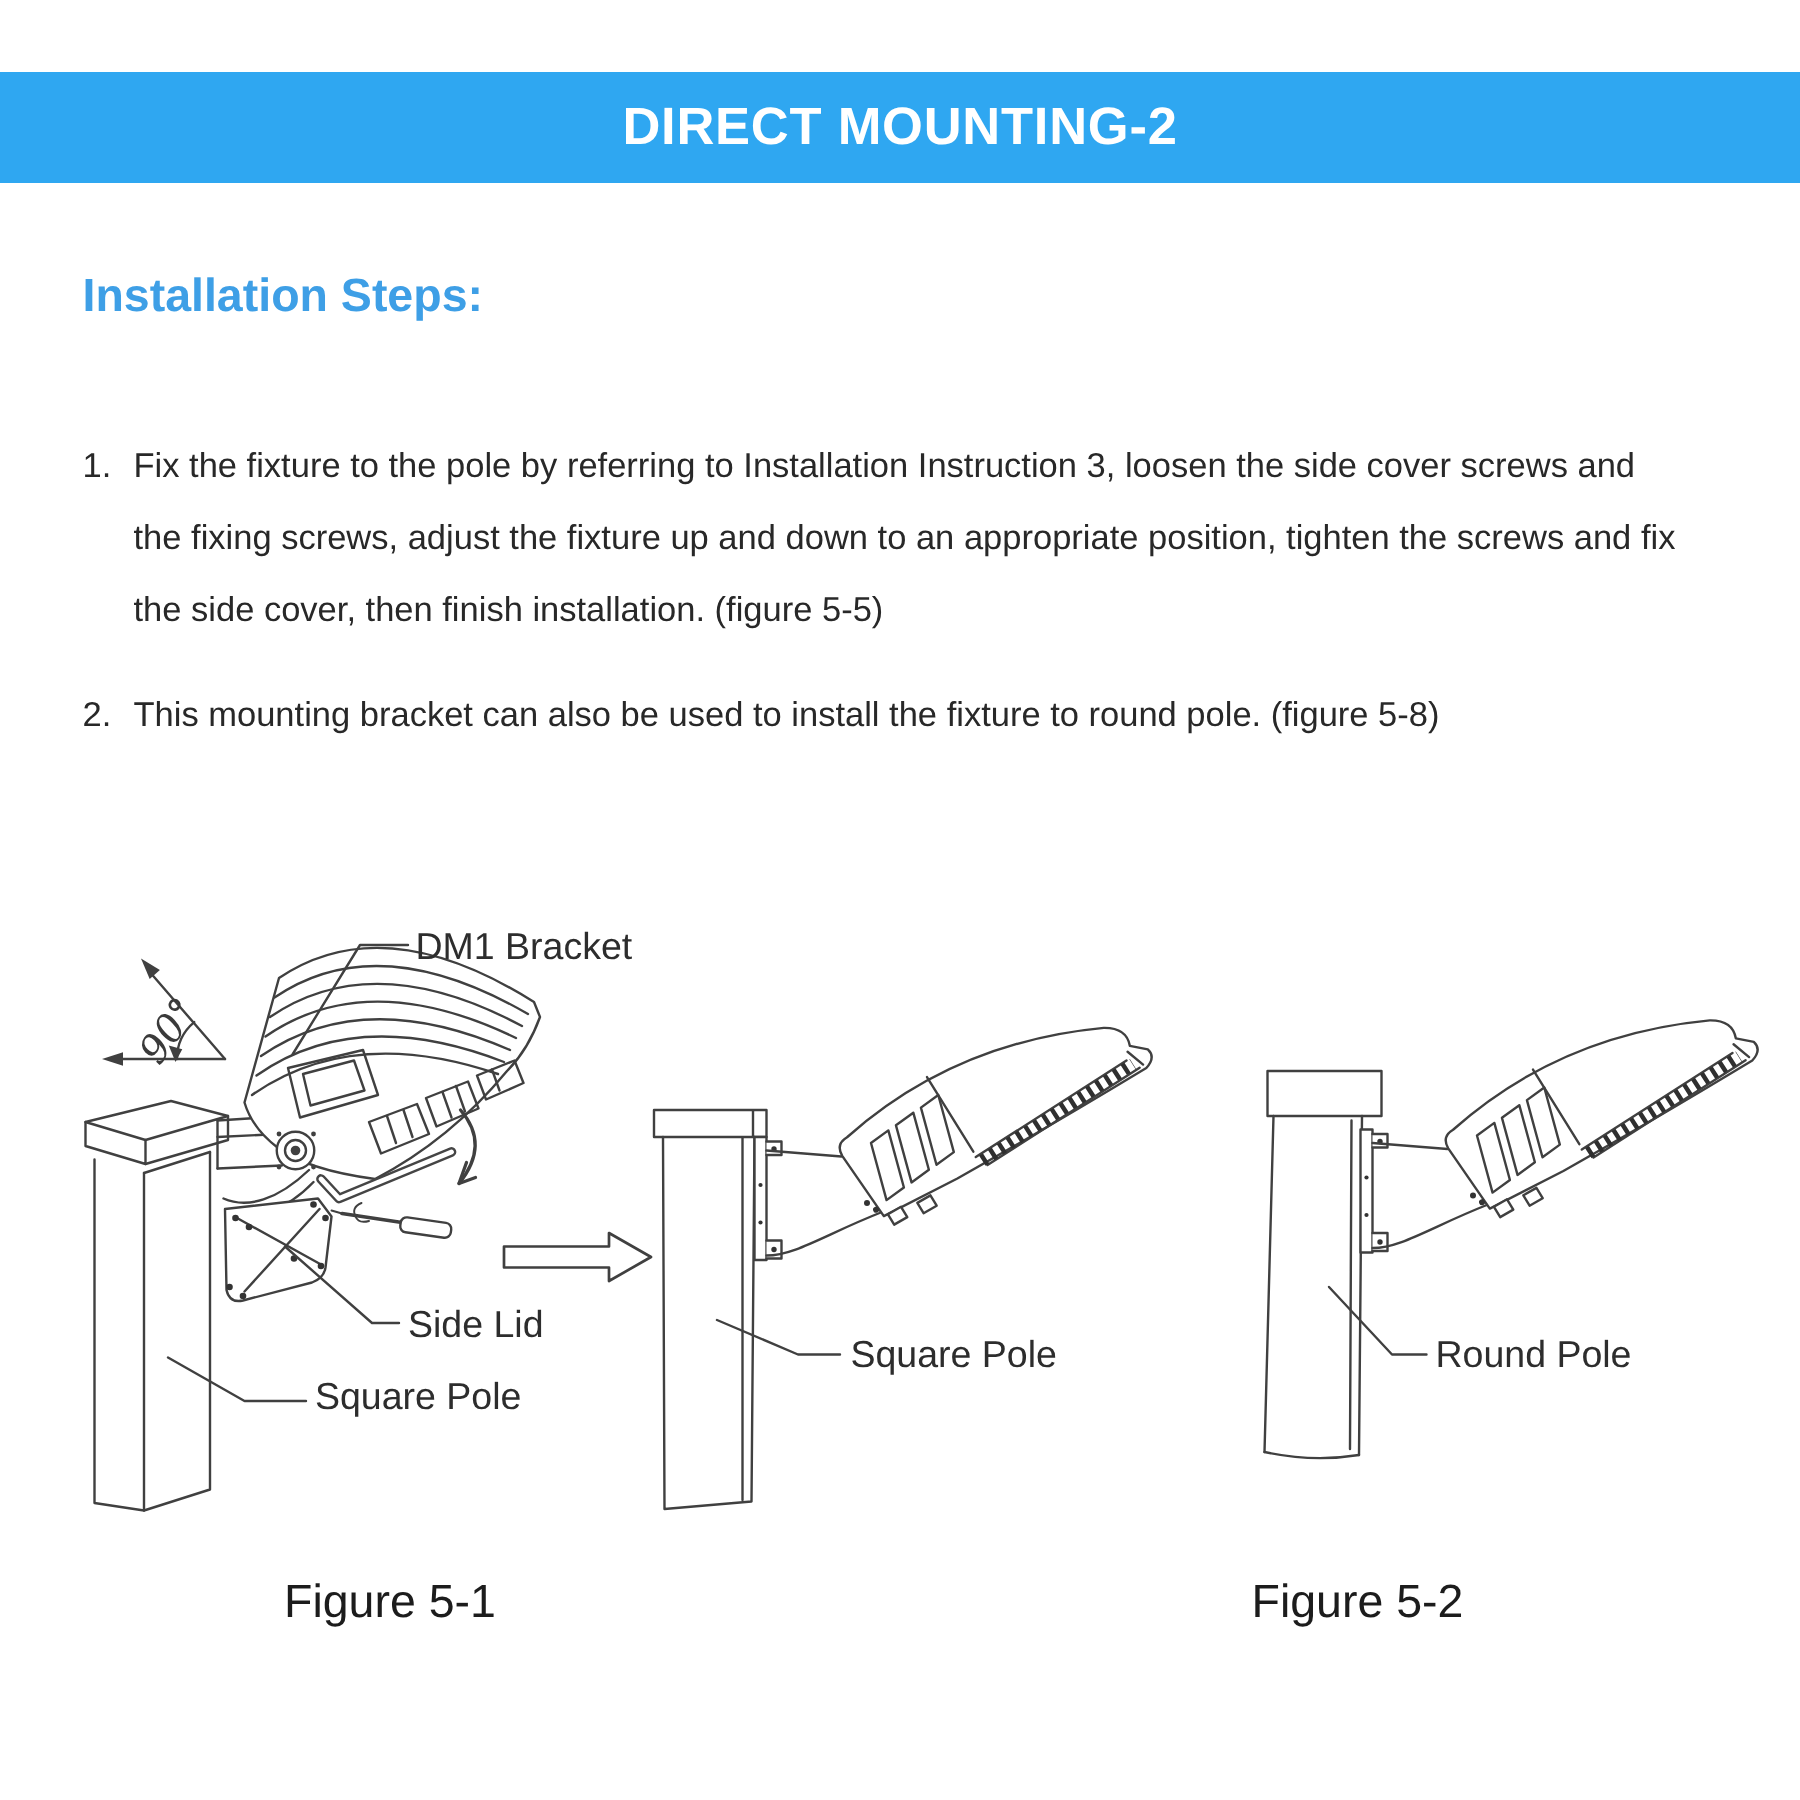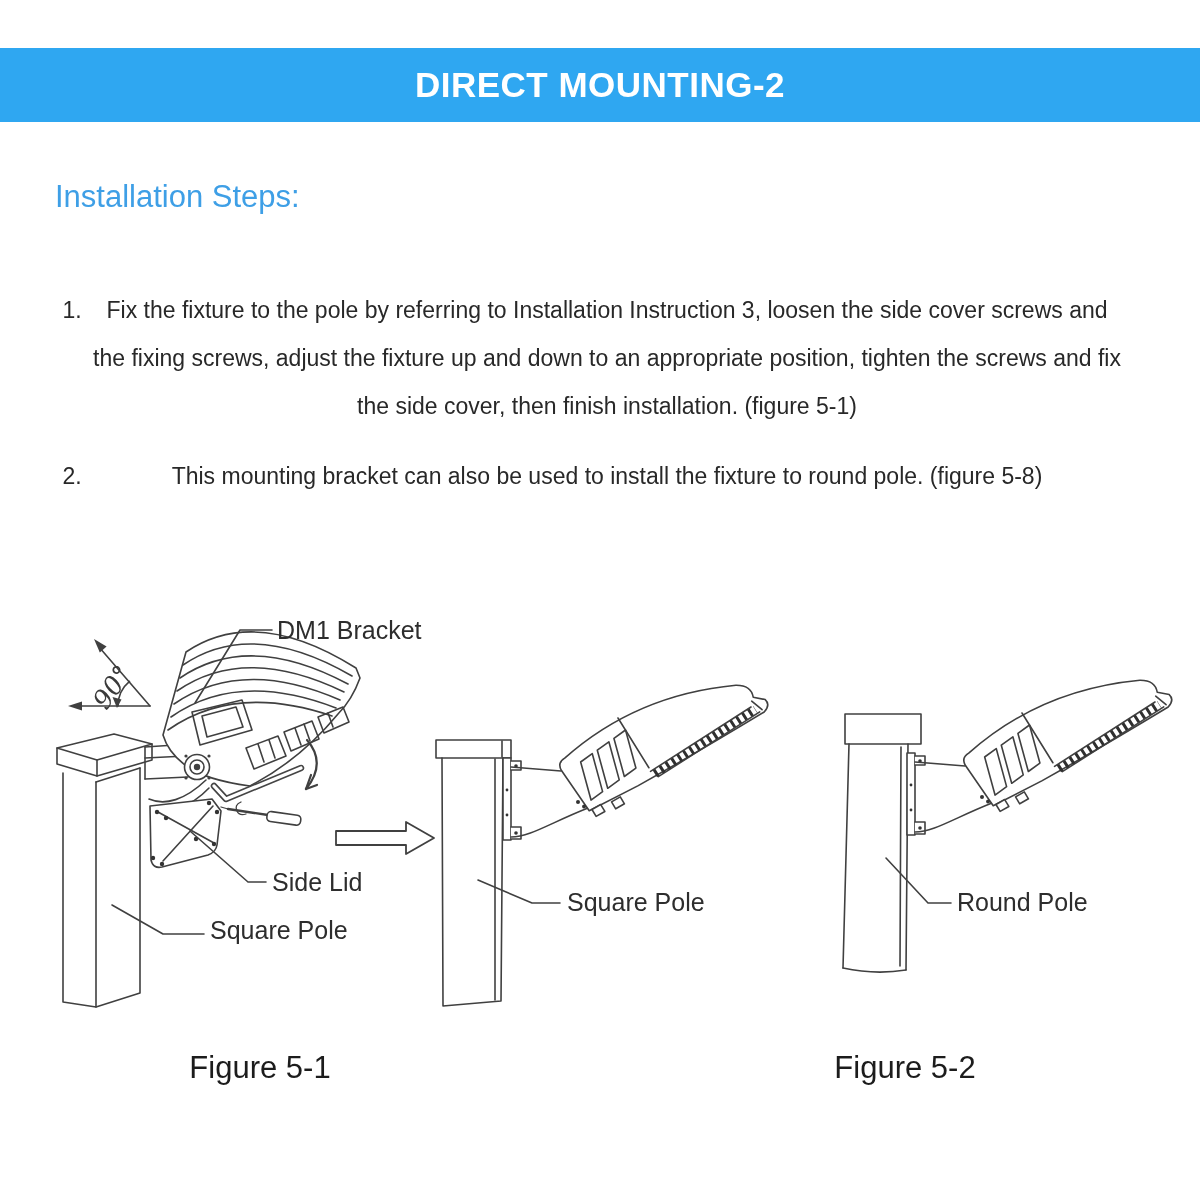--- a/index.html
+++ b/index.html
@@ -1,29 +1,29 @@
 <!DOCTYPE html>
 <html><head>
 <meta charset="utf-8">
 <style>
   html,body{margin:0;padding:0;background:#ffffff;}
   .page{
     position:relative;width:1200px;height:1200px;background:#ffffff;
-    font-family:"Liberation Sans", sans-serif;overflow:hidden;text-align:center;
+    font-family:"Liberation Sans", sans-serif;overflow:hidden;
   }
   .banner{
     position:absolute;top:48px;left:0;width:1200px;height:74px;
     background:#2FA7F1;display:flex;align-items:center;justify-content:center;
   }
   .banner-title{
     color:#ffffff;font-size:35px;font-weight:bold;letter-spacing:0.5px;
   }
   .section-heading{
     position:absolute;top:180px;left:55px;margin:0;
-    color:#3E9FE6;font-size:31px;font-weight:normal;line-height:1.1;
+    color:#3E9FE6;font-size:31px;font-weight:bold;line-height:1.1;
   }
   .steps{
     position:absolute;top:286px;left:55px;width:1070px;
     color:#282828;font-size:23px;
   }
   .step{display:flex;margin:0 0 22px 0;}
   .step-number{flex:none;width:34px;line-height:2.09;}
   .step-text{flex:1;line-height:2.09;}
   .diagram-wrap{position:absolute;top:575px;left:0;width:1200px;height:525px;}
   svg text{stroke:none;}
@@ -38,21 +38,21 @@
 
   <header class="banner">
     <div class="banner-title">DIRECT MOUNTING-2</div>
   </header>
 
   <h2 class="section-heading">Installation Steps:</h2>
 
   <div class="steps">
     <div class="step">
       <div class="step-number">1.</div>
-      <div class="step-text">Fix the fixture to the pole by referring to Installation Instruction 3, loosen the side cover screws and the fixing screws, adjust the fixture up and down to an appropriate position, tighten the screws and fix the side cover, then finish installation. (figure 5-1)</div>
+      <div class="step-text">Fix the fixture to the pole by referring to Installation Instruction 3, loosen the side cover screws and the fixing screws, adjust the fixture up and down to an appropriate position, tighten the screws and fix the side cover, then finish installation. (figure 5-5)</div>
     </div>
     <div class="step">
       <div class="step-number">2.</div>
       <div class="step-text">This mounting bracket can also be used to install the fixture to round pole. (figure 5-8)</div>
     </div>
   </div>
 
   <div class="diagram-wrap">
   <svg width="1200" height="525" viewBox="0 0 1200 525" xmlns="http://www.w3.org/2000/svg">
     <g stroke="#404040" stroke-width="1.6" fill="none" stroke-linecap="round" stroke-linejoin="round">

